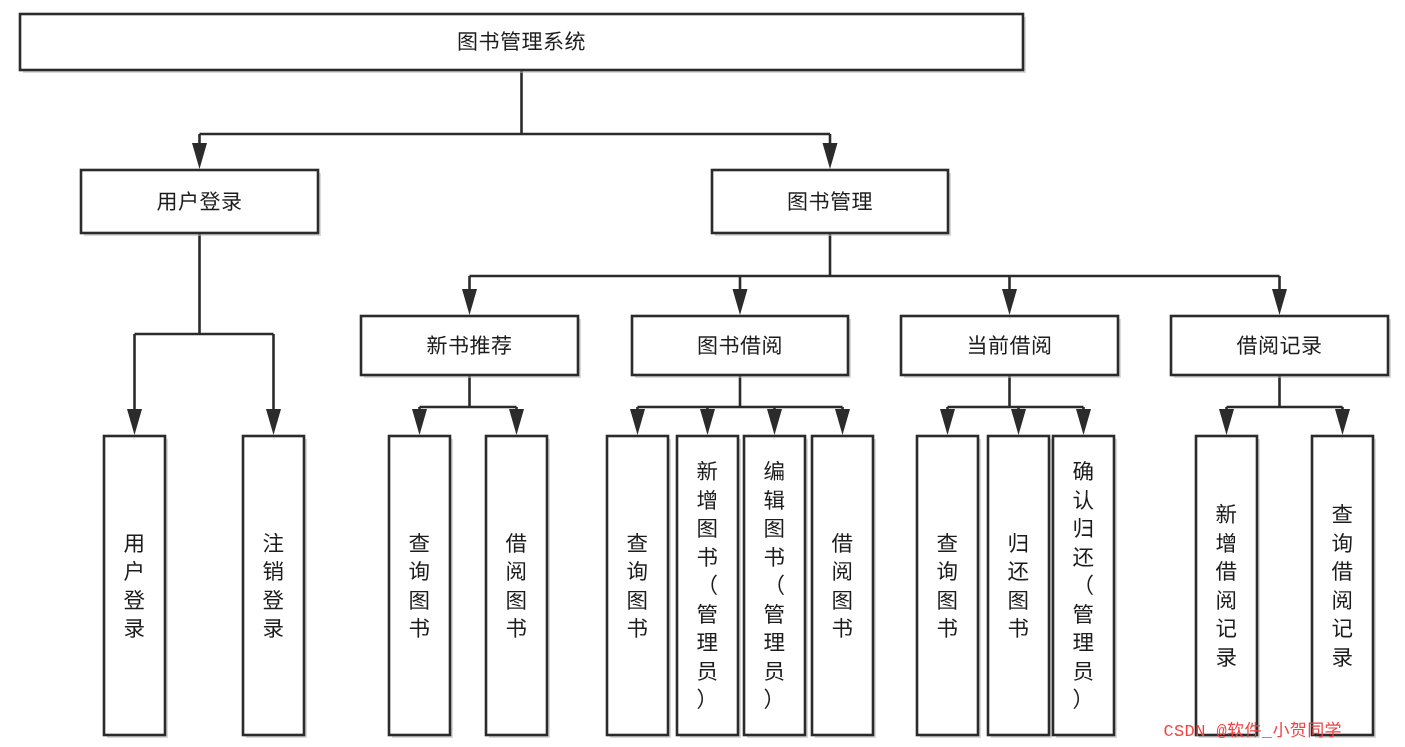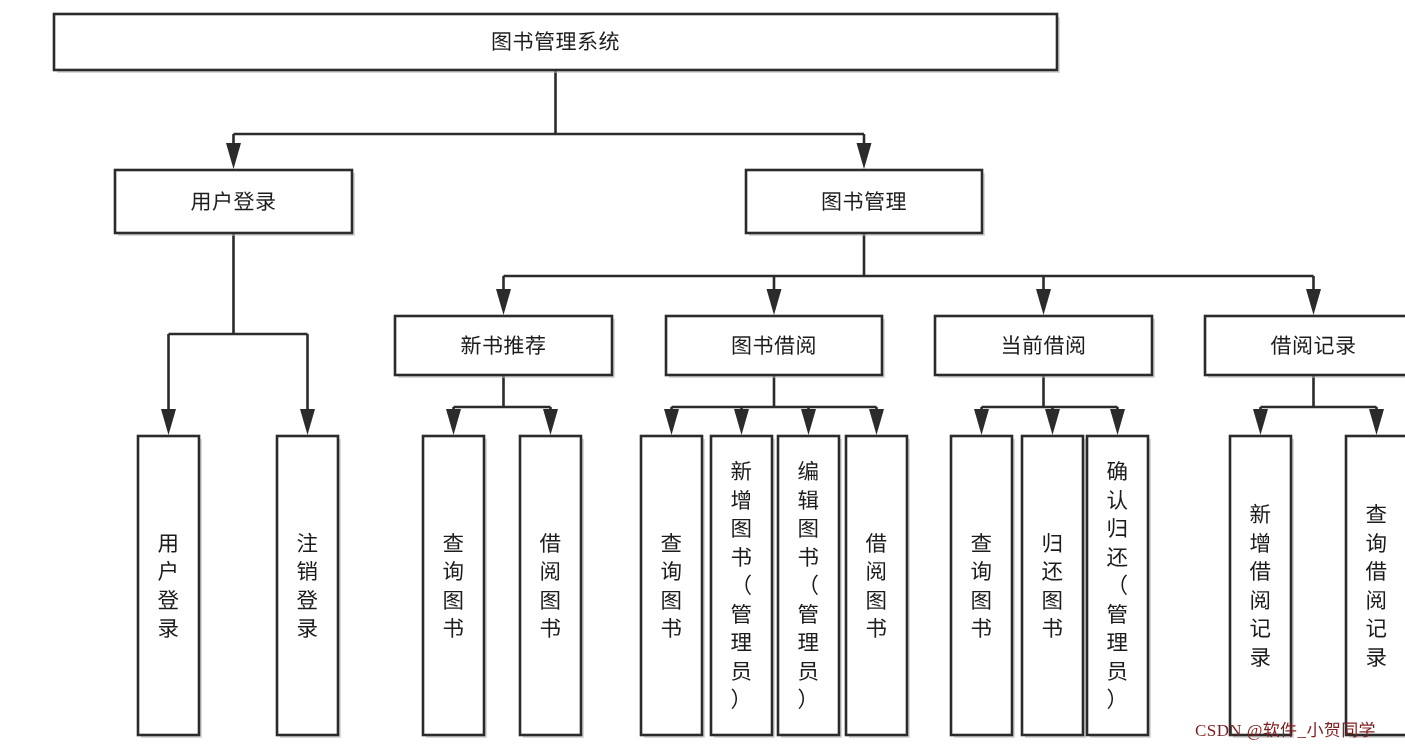--- a/index.html
+++ b/index.html
@@ -12,21 +12,20 @@
     width: 1405px;
     height: 747px;
     font-family: "DejaVu Sans", "Liberation Sans", sans-serif;
     overflow: hidden;
     position: relative;
   }
   #diagram-root {
     position: relative;
     width: 1350px;
     height: 747px;
-    margin-left: 34px;
   }
   svg#tree-svg {
     position: absolute;
     left: 0;
     top: 0;
     width: 1405px;
     height: 747px;
     display: block;
   }
   .node-box {
@@ -61,23 +60,23 @@
     stroke-linecap: butt;
   }
   .edge-arrow {
     fill: #2b2b2b;
     stroke: none;
   }
   .watermark {
     position: absolute;
     right: 8px;
     bottom: 6px;
-    font-family: Liberation Serif, serif;
+    font-family: Liberation Mono, monospace;
     font-size: 17px;
-    color: #7f1d1d;
+    color: #ef4444;
     letter-spacing: 0.4px;
     white-space: nowrap;
     user-select: none;
   }
 </style>
 </head>
 <body>
 
 <div id="diagram-root">
   <svg id="tree-svg" viewBox="0 0 1405 747" preserveAspectRatio="none">

